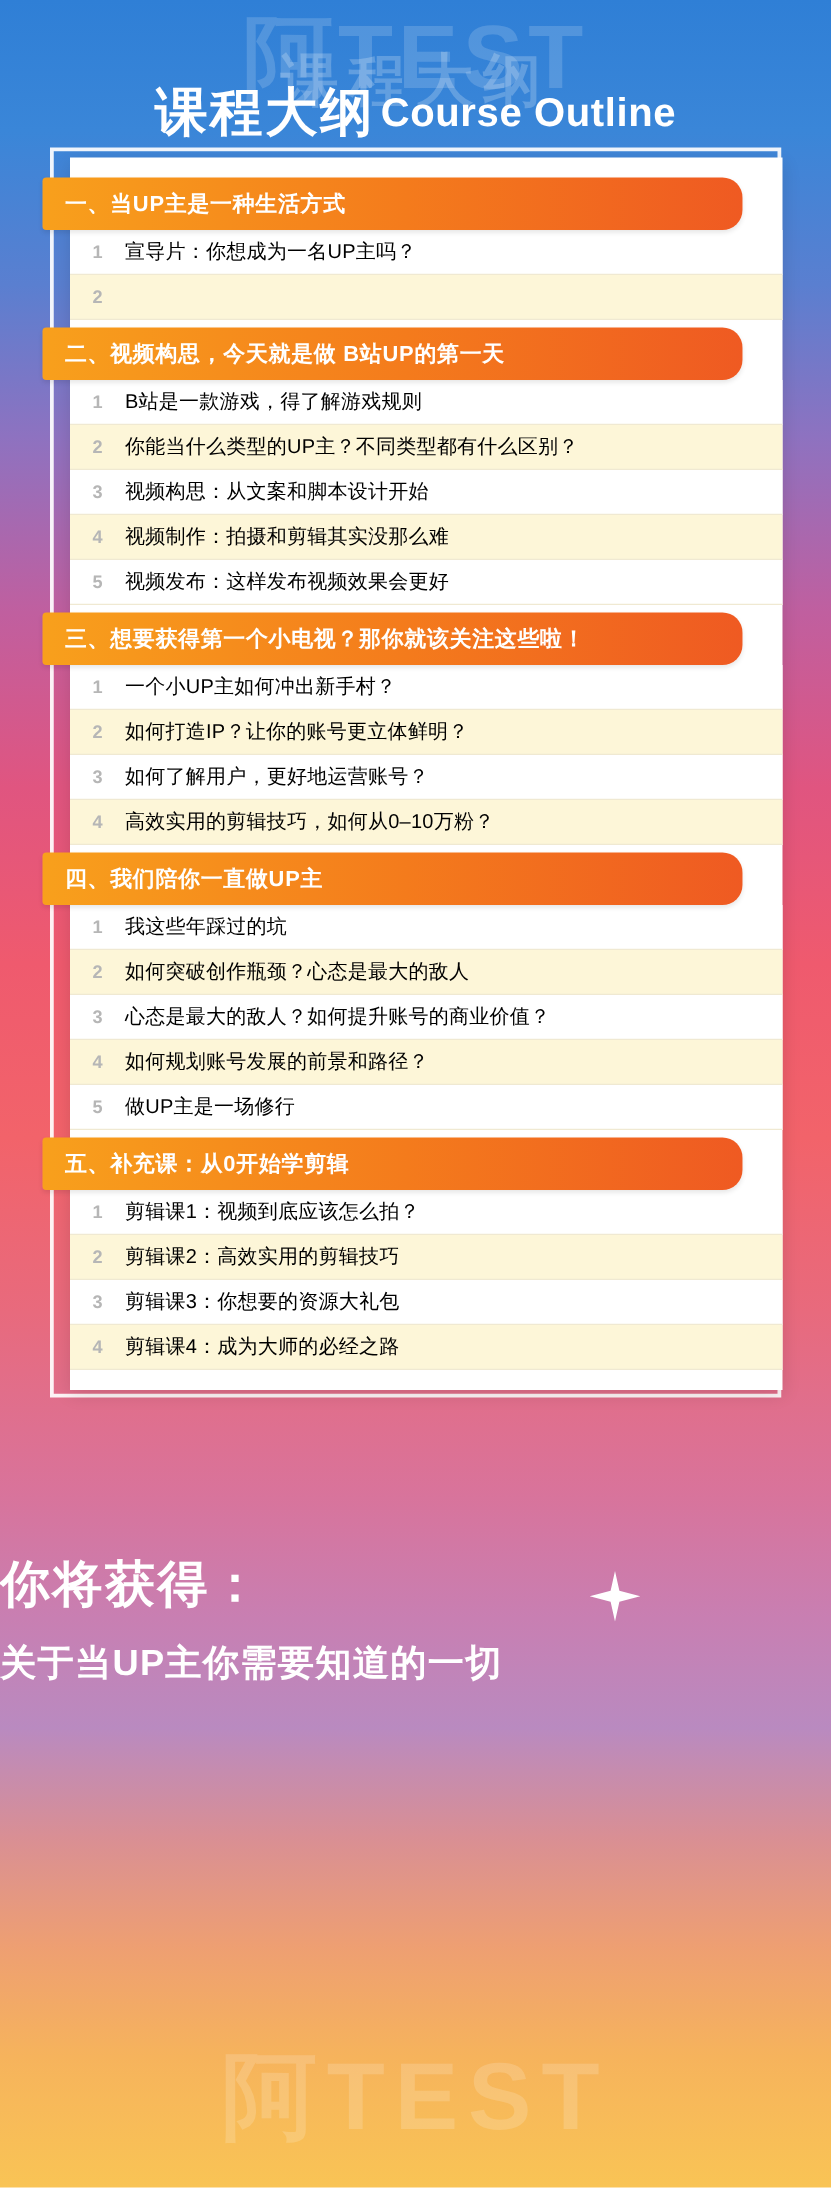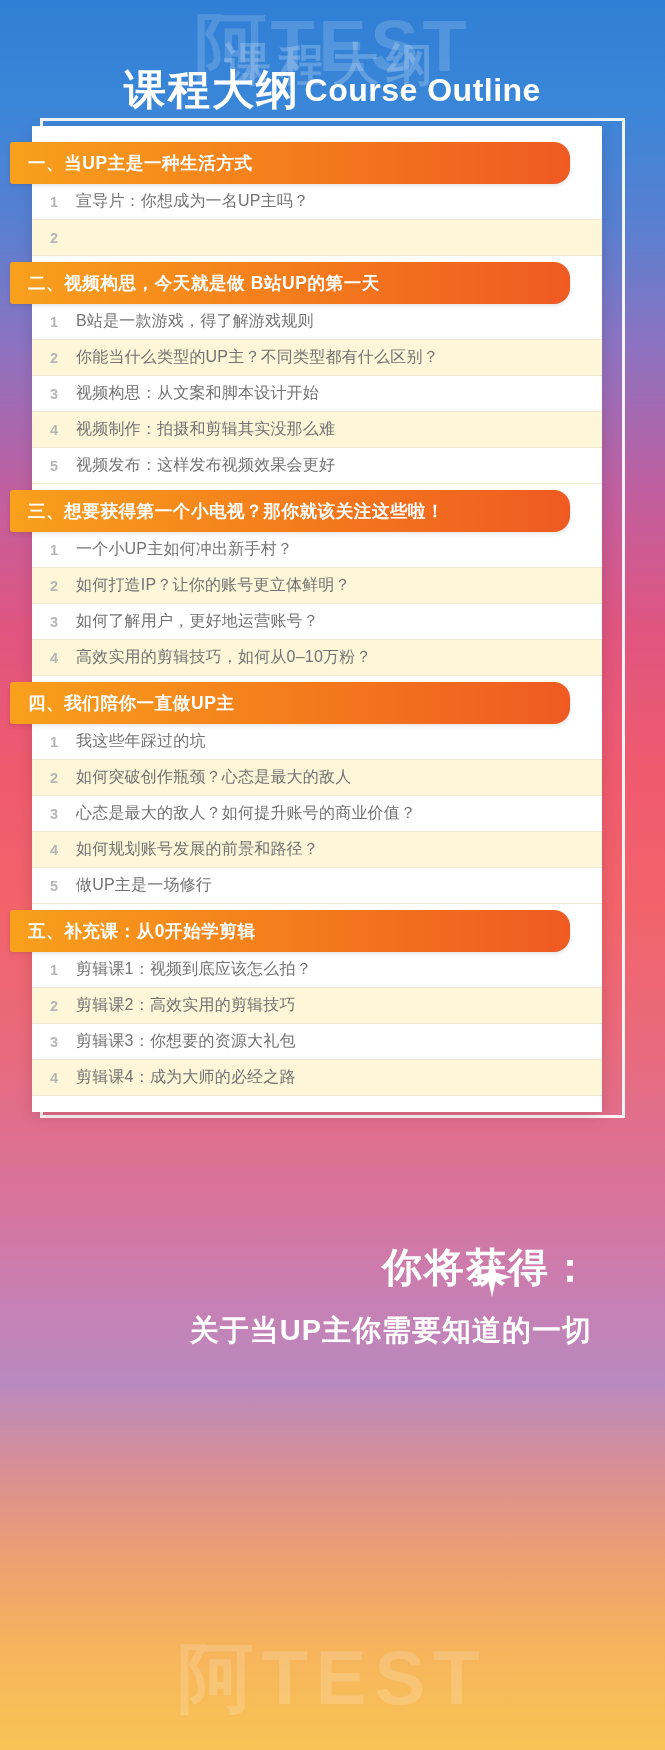--- a/index.html
+++ b/index.html
@@ -98,21 +98,21 @@
     position: absolute;
     left: 40px;
     top: 118px;
     width: 585px;
     height: 1000px;
     border: 3px solid rgba(255,255,255,0.92);
     box-sizing: border-box;
   }
   .card {
     position: absolute;
-    left: 32px;
+    left: 56px;
     top: 126px;
     width: 570px;
     background: #ffffff;
     box-sizing: border-box;
     padding: 10px 0 14px 0;
     box-shadow: 0 4px 14px rgba(0,0,0,0.12);
   }
 
   .section {
     position: relative;
@@ -151,33 +151,33 @@
     background: #fdf6d8;
   }
   .row-num {
     width: 26px;
     flex: 0 0 26px;
     color: #b6b6b6;
     font-size: 14.5px;
     font-weight: bold;
   }
   .row-text {
-    color: #737373;
+    color: #000000;
     font-size: 16px;
     letter-spacing: 0.2px;
     white-space: nowrap;
   }
 
   
   .bottom {
     position: absolute;
     left: 0;
     top: 1240px;
     width: 592px;
-    text-align: right;
+    text-align: left;
   }
   .bottom-title {
     font-size: 40px;
     font-weight: bold;
     color: #ffffff;
     letter-spacing: 2px;
     display: inline-block;
     position: relative;
   }
   .bottom-sub {

